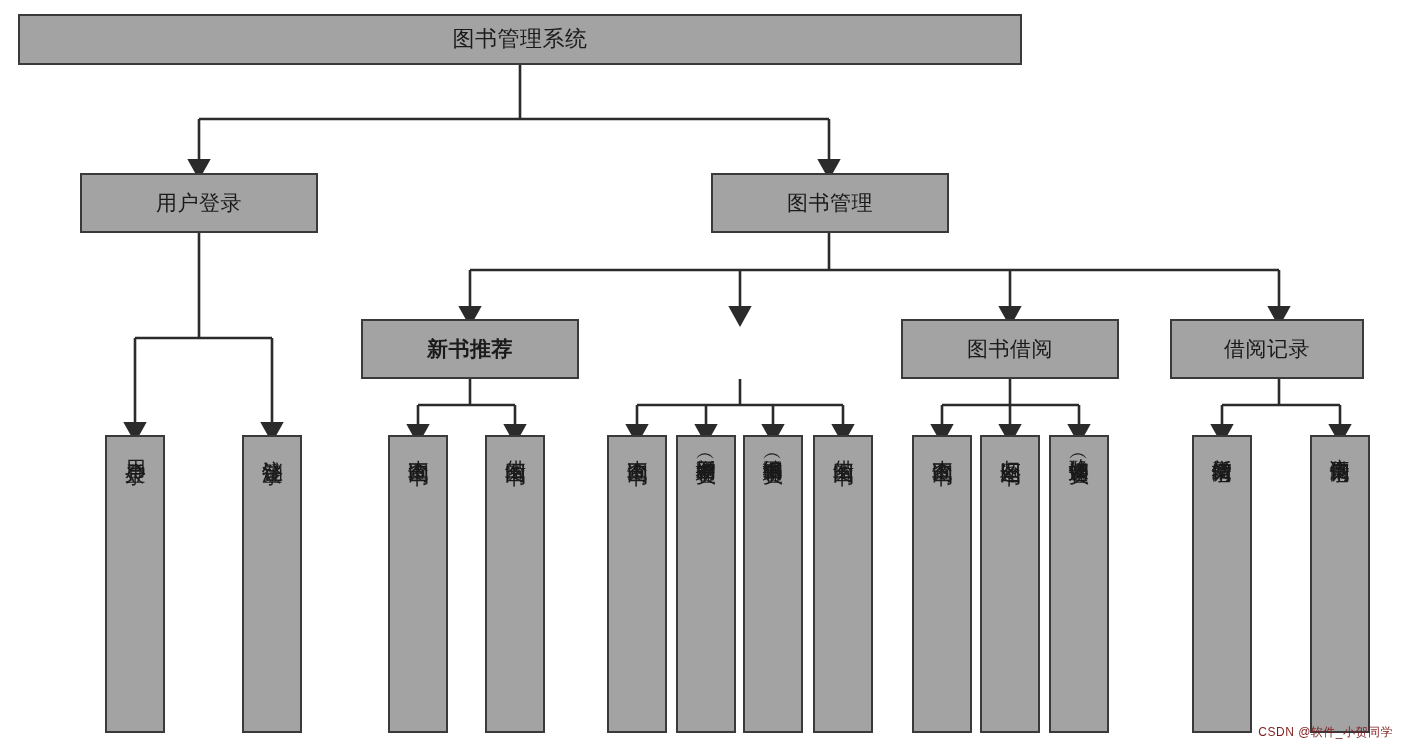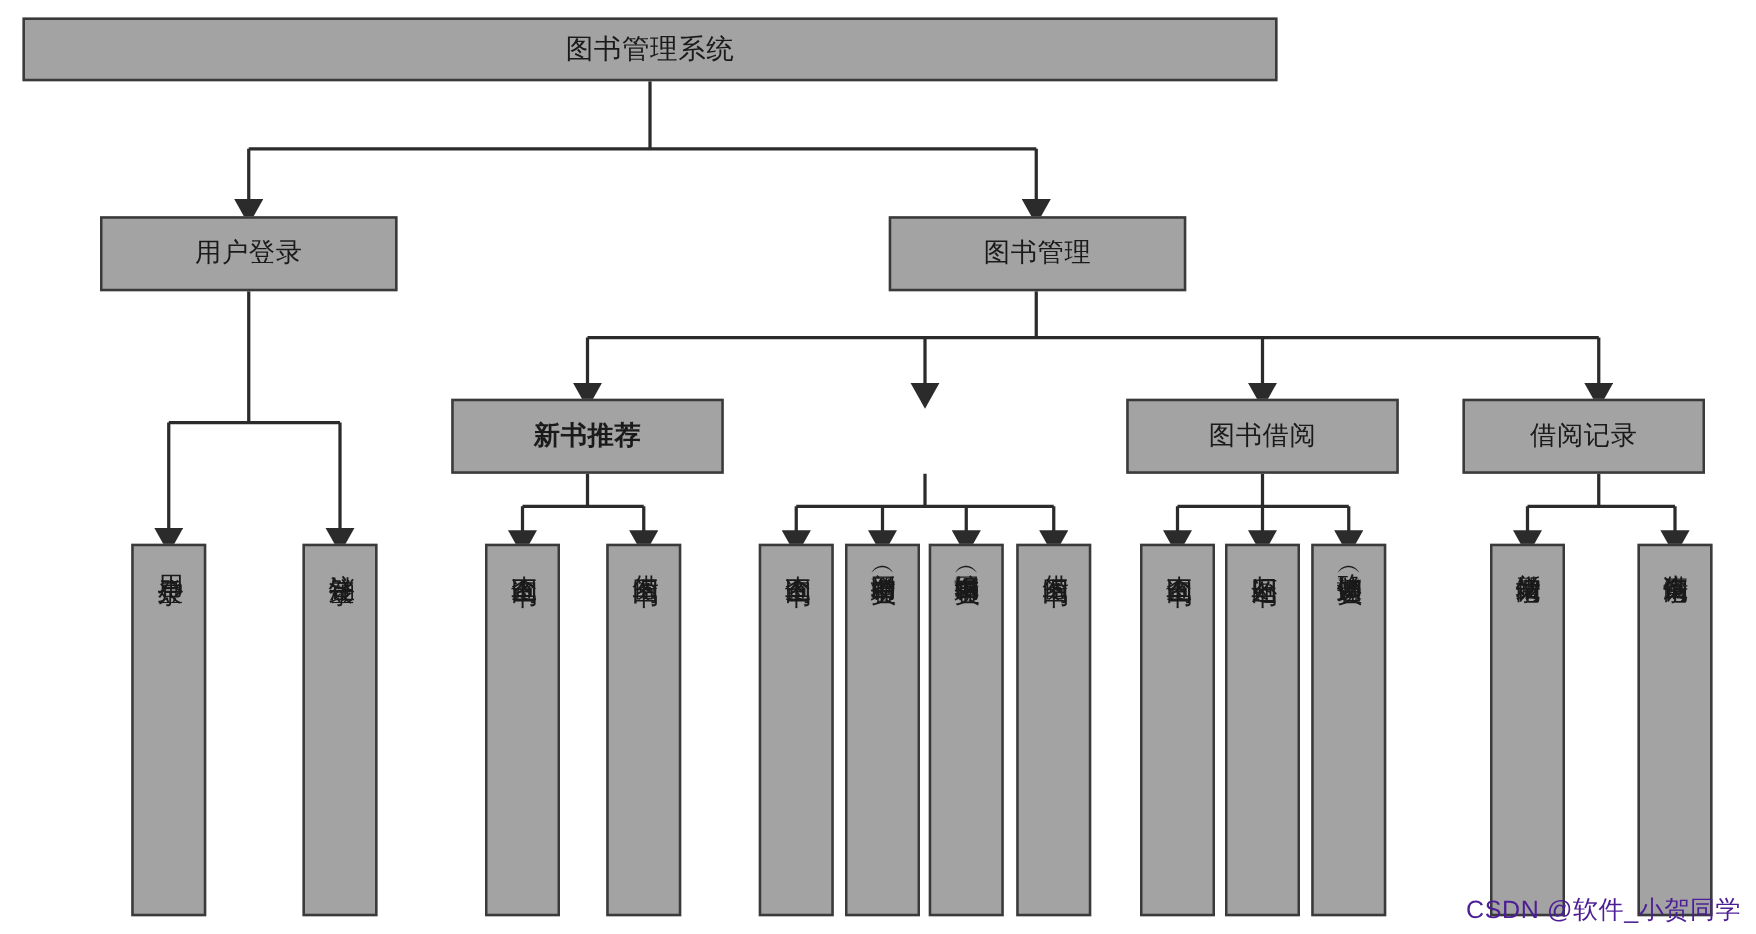--- a/index.html
+++ b/index.html
@@ -68,22 +68,22 @@
   }
   .node.vertical.tall-text .node-label {
     font-size: 20px;
     letter-spacing: 1px;
     line-height: 1.22;
   }
   #watermark {
     position: absolute;
     right: 12px;
     bottom: 6px;
-    font-size: 20px;
-    color: #4c1d95;
+    font-size: 12px;
+    color: #7f1d1d;
     white-space: nowrap;
     letter-spacing: 0.5px;
   }
 </style>
 </head>
 <body>
 
 <div id="diagram-root">
 
   <svg id="connectors" viewBox="0 0 1405 747" xmlns="http://www.w3.org/2000/svg">

